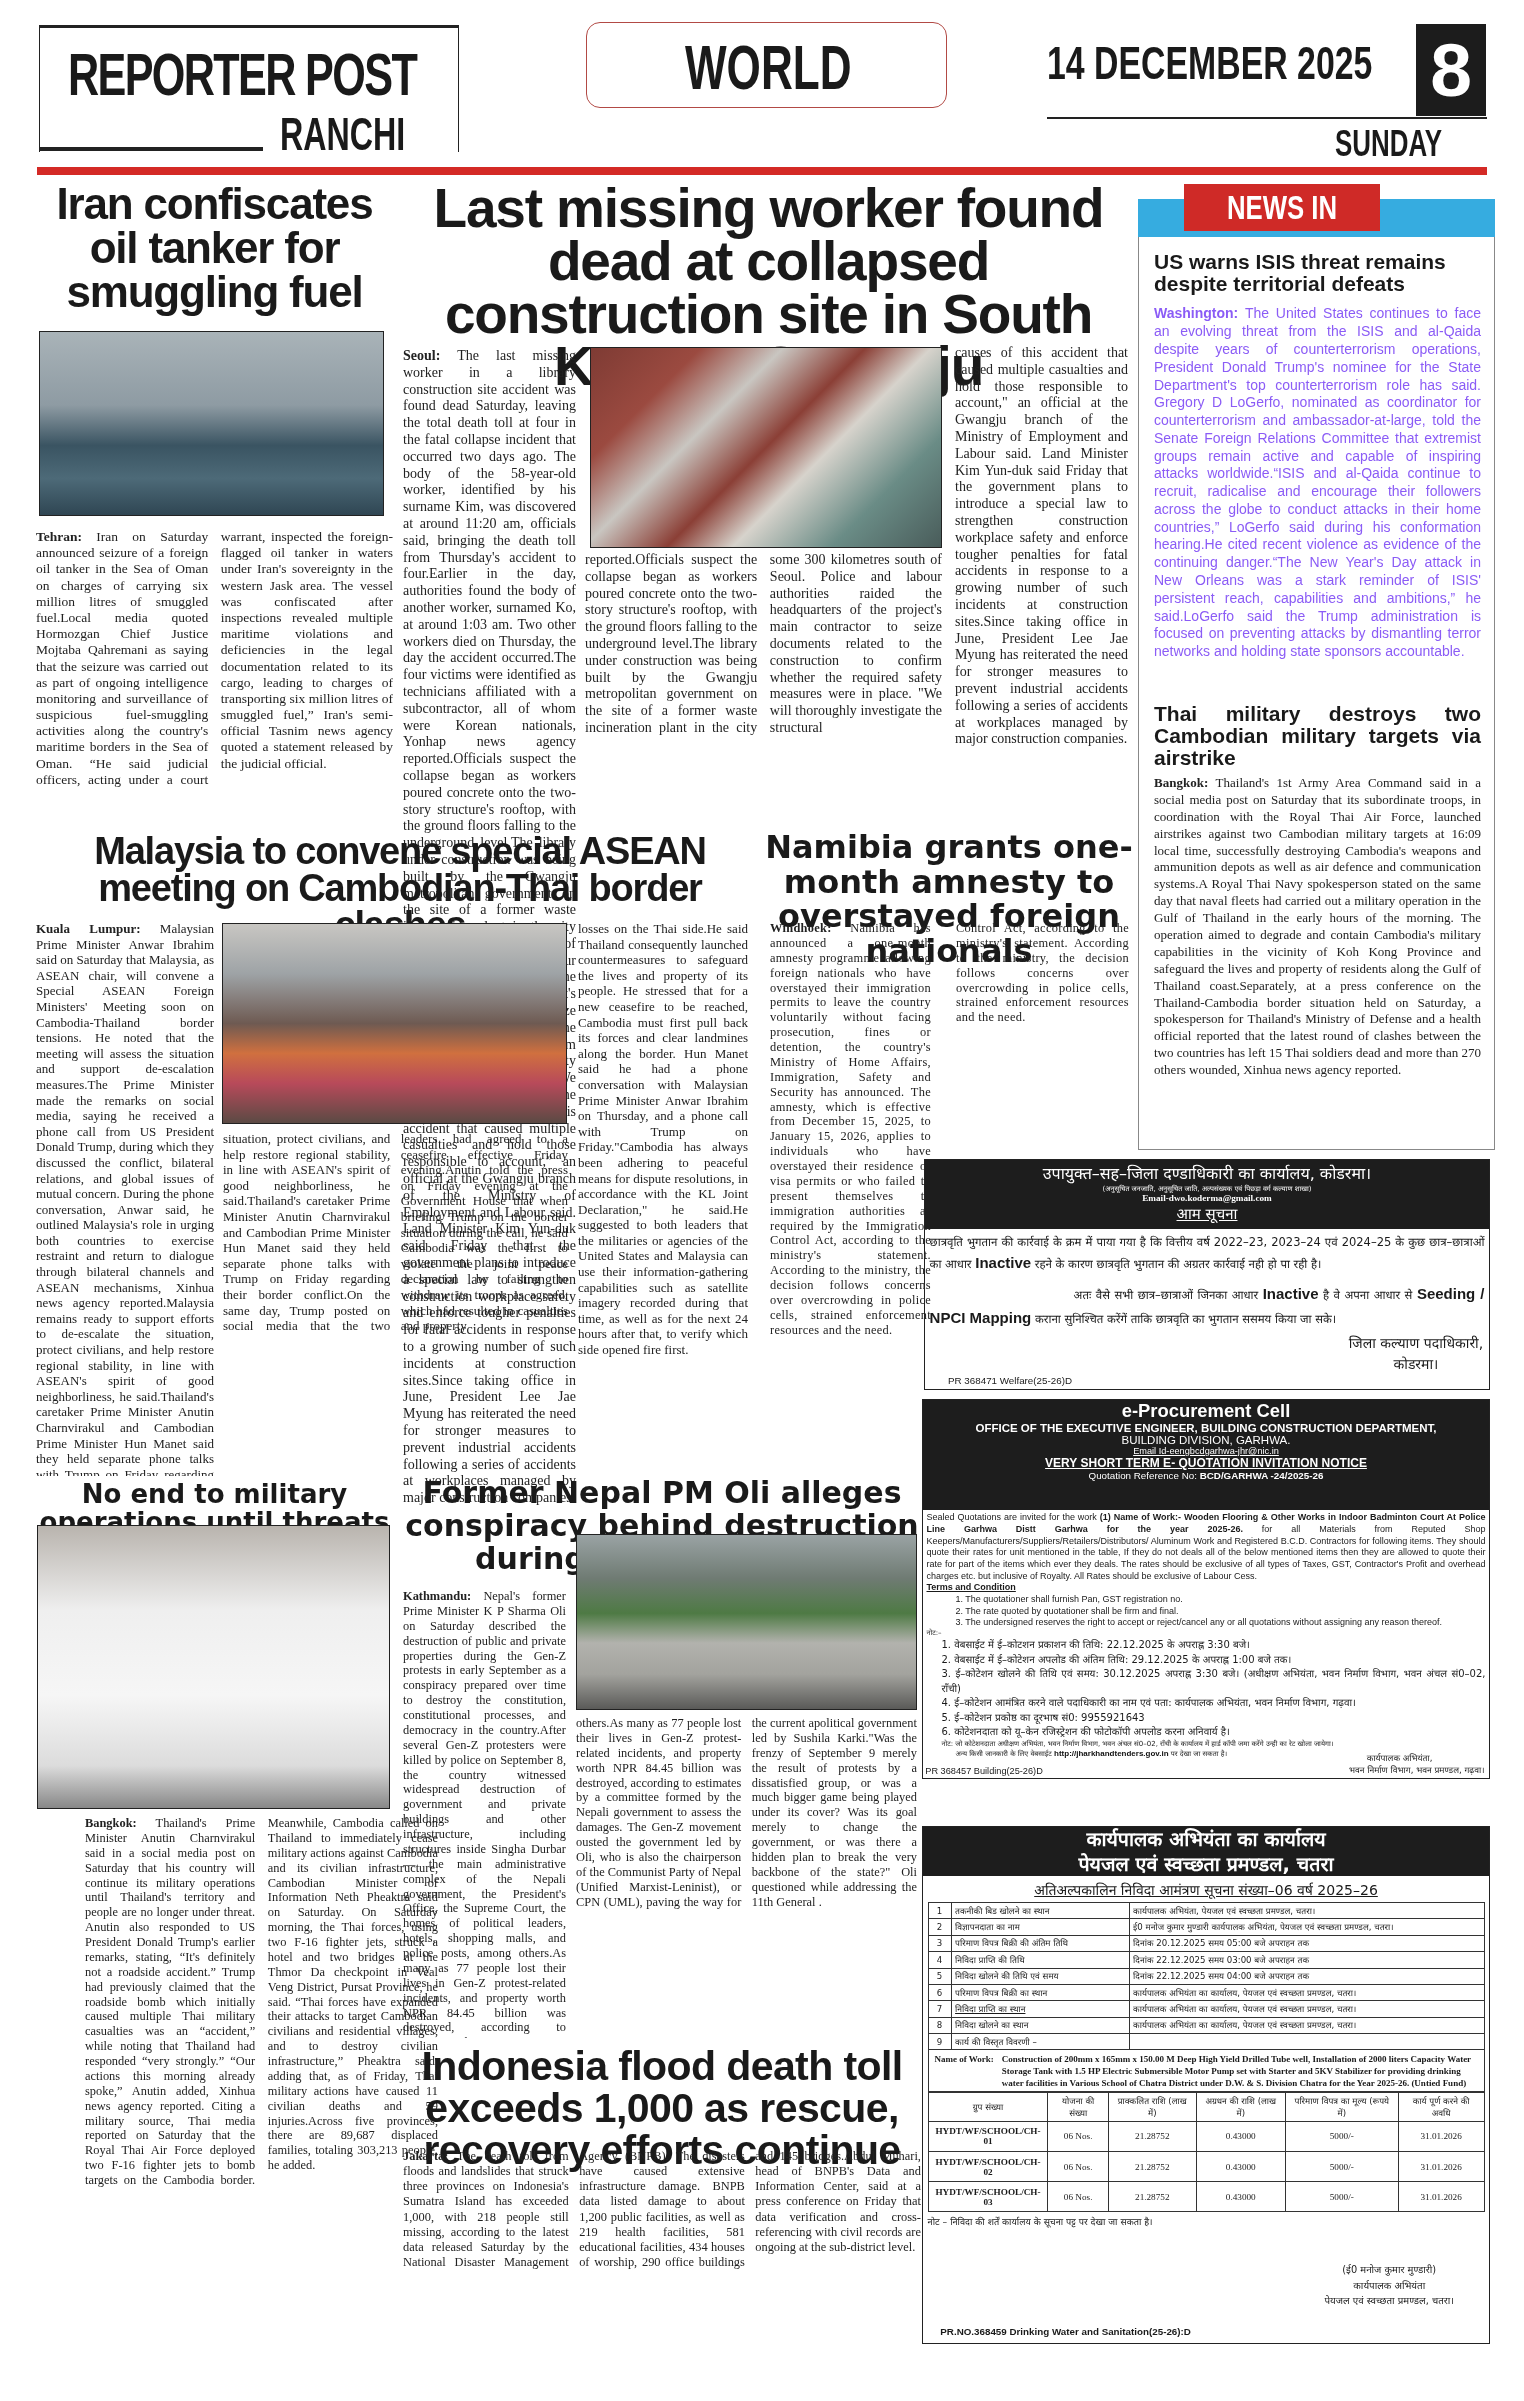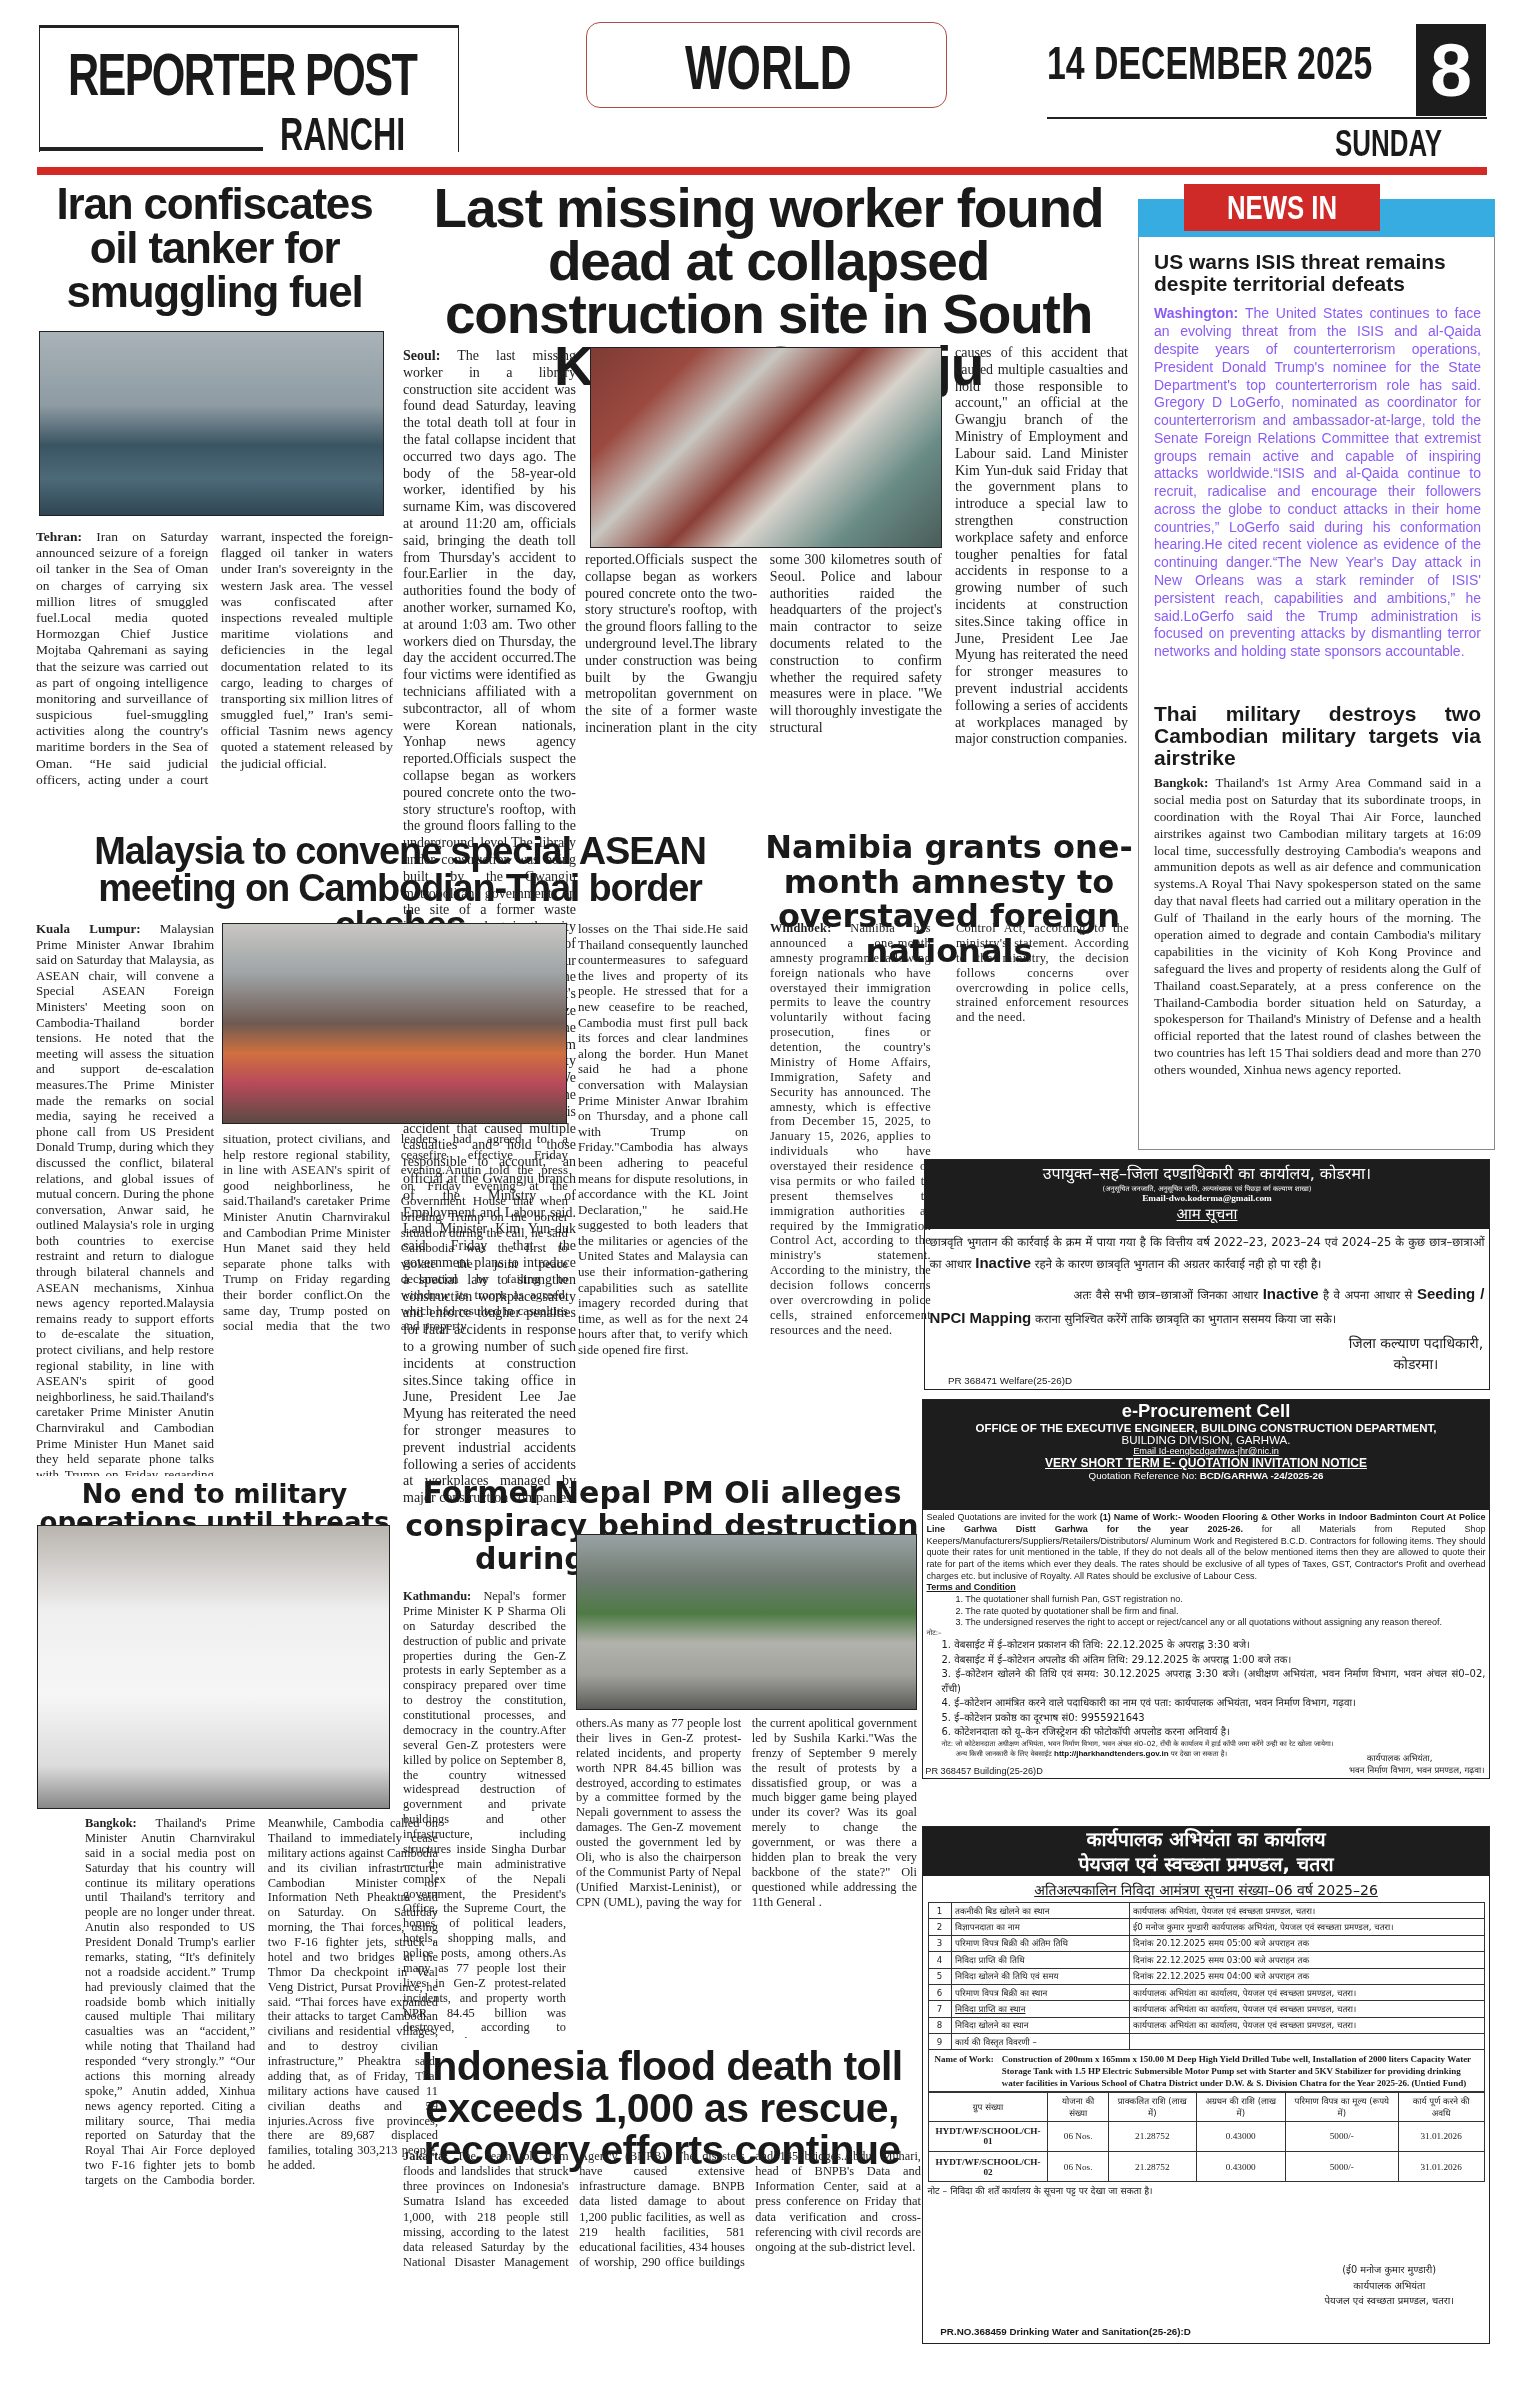--- a/index.html
+++ b/index.html
@@ -251,20 +251,28 @@
           <td style="padding: 4.6px 2.3px;">31.01.2026</td>
         </tr>
         <tr>
           <td style="padding: 4.6px 2.3px; font-weight: bold;">HYDT/WF/SCHOOL/CH-02</td>
           <td style="padding: 4.6px 2.3px;">06 Nos.</td>
           <td style="padding: 4.6px 2.3px;">21.28752</td>
           <td style="padding: 4.6px 2.3px;">0.43000</td>
           <td style="padding: 4.6px 2.3px;">5000/-</td>
           <td style="padding: 4.6px 2.3px;">31.01.2026</td>
         </tr>
+        <tr>
+          <td style="padding: 4.6px 2.3px; font-weight: bold;">HYDT/WF/SCHOOL/CH-03</td>
+          <td style="padding: 4.6px 2.3px;">06 Nos.</td>
+          <td style="padding: 4.6px 2.3px;">21.28752</td>
+          <td style="padding: 4.6px 2.3px;">0.43000</td>
+          <td style="padding: 4.6px 2.3px;">5000/-</td>
+          <td style="padding: 4.6px 2.3px;">31.01.2026</td>
+        </tr>
       </tbody>
   </table>
   <div class="hi" style="margin:2.3px 4.6px;font-size:9.2px;">नोट – निविदा की शर्तें कार्यालय के सूचना पट्ट पर देखा जा सकता है।</div>
   <div class="abs hi" style="right:35px;bottom:35px;font-size:9.8px;text-align:center;line-height:1.55;">
     <div>(ई0 मनोज कुमार मुण्डारी)</div>
     <div>कार्यपालक अभियंता</div>
     <div>पेयजल एवं स्वच्छता प्रमण्डल, चतरा।</div>
   </div>
   <div class="abs" style="left:17.3px;bottom:5.8px;font-family:'Liberation Sans',sans-serif;font-size:9.8px;font-weight:bold;">PR.NO.368459 Drinking Water and Sanitation(25-26):D</div>
 </div>

